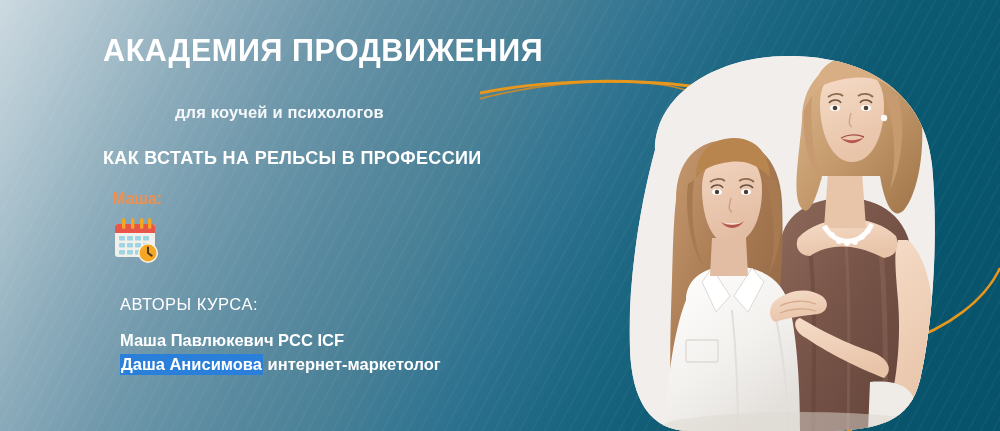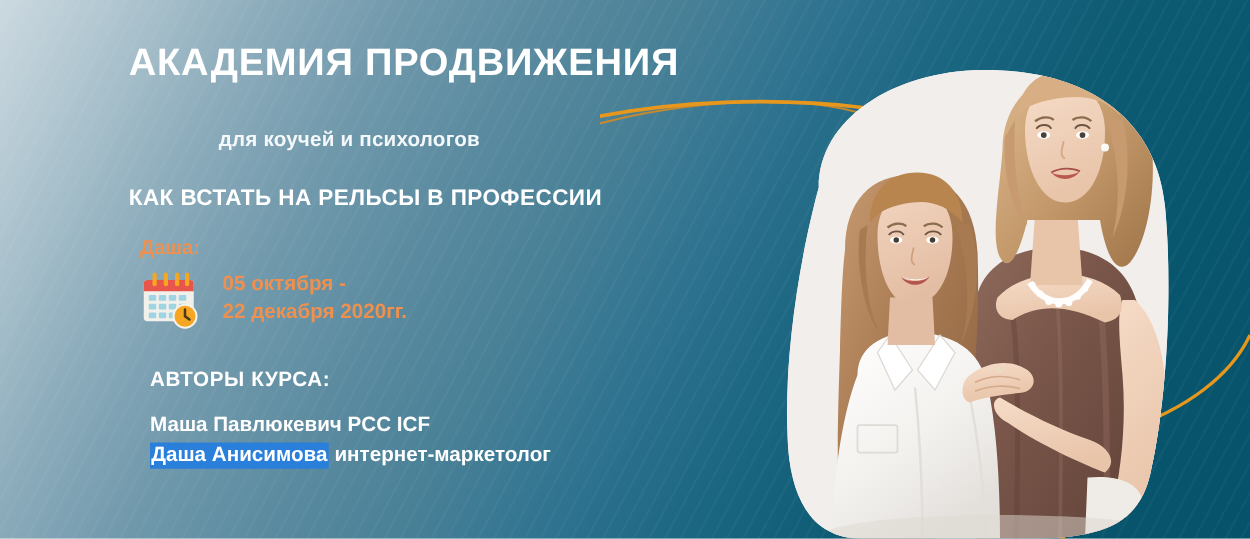--- a/index.html
+++ b/index.html
@@ -96,21 +96,21 @@
   .dates {
     position:absolute; left:178px; top:216px;
     font-size:16.5px; font-weight:bold;
     line-height:22px;
     color:#f0904e;
     white-space:nowrap;
   }
 
   .authors-head {
     position:absolute; left:120px; top:295px;
-    font-size:16.5px; font-weight:bold;
+    font-size:16.5px; font-weight:normal;
     letter-spacing:0.5px;
     color:#ffffff;
     white-space:nowrap;
   }
 
   .author-line {
     position:absolute; left:120px;
     font-size:16.5px; font-weight:bold;
     color:#ffffff;
     white-space:nowrap;
@@ -367,21 +367,21 @@
   </div>
 
   <div class="copy">
 
     <div class="title">АКАДЕМИЯ ПРОДВИЖЕНИЯ</div>
 
     <div class="subtitle">для коучей и психологов</div>
 
     <div class="tagline">КАК ВСТАТЬ НА РЕЛЬСЫ В ПРОФЕССИИ</div>
 
-    <div class="when-label">Даша:</div>
+    <div class="when-label">Маша:</div>
 
     <div class="cal-icon">
       <svg viewBox="0 0 52 52" xmlns="http://www.w3.org/2000/svg">
 
         <rect x="5" y="10" width="40" height="33" rx="3" fill="#f2f0ea"></rect>
 
         <path d="M5,13 a3,3 0 0 1 3,-3 h34 a3,3 0 0 1 3,3 v6 h-40 z" fill="#e8564b"></path>
 
         <g fill="#f5a623">
           <rect x="12" y="4" width="3.4" height="11" rx="1.7"></rect>
@@ -403,24 +403,20 @@
           <rect x="17" y="36" width="6" height="4.6" rx="0.8"></rect>
           <rect x="25" y="36" width="6" height="4.6" rx="0.8"></rect>
         </g>
 
         <circle cx="38" cy="39" r="10" fill="#f5f2ec"></circle>
         <circle cx="38" cy="39" r="8.4" fill="#f5a623"></circle>
         <path d="M38,33.5 L38,39 L41.6,41.6" stroke="#4a3a1a" stroke-width="2" stroke-linecap="round" fill="none"></path>
       </svg>
     </div>
 
-    <div class="dates">
-      <div>05 октября -</div>
-      <div>22 декабря 2020гг.</div>
-    </div>
 
     <div class="authors-head">АВТОРЫ КУРСА:</div>
 
     <div class="author-line author-2">
       <span class="sel">Даша Анисимова</span><span> интернет-маркетолог</span>
     </div>
 
     <div class="author-line author-1">Маша Павлюкевич PCC ICF</div>
 
   </div>

